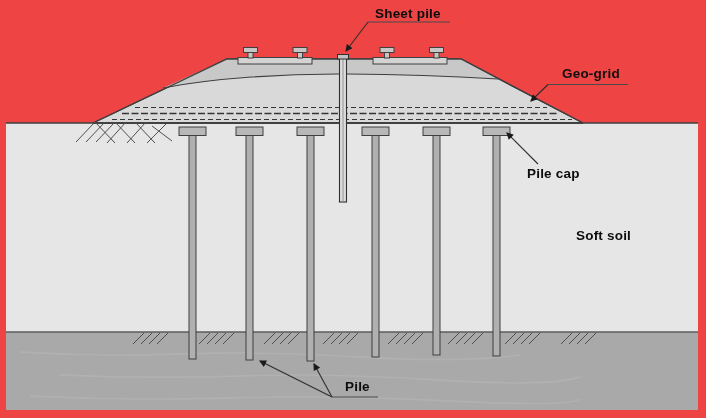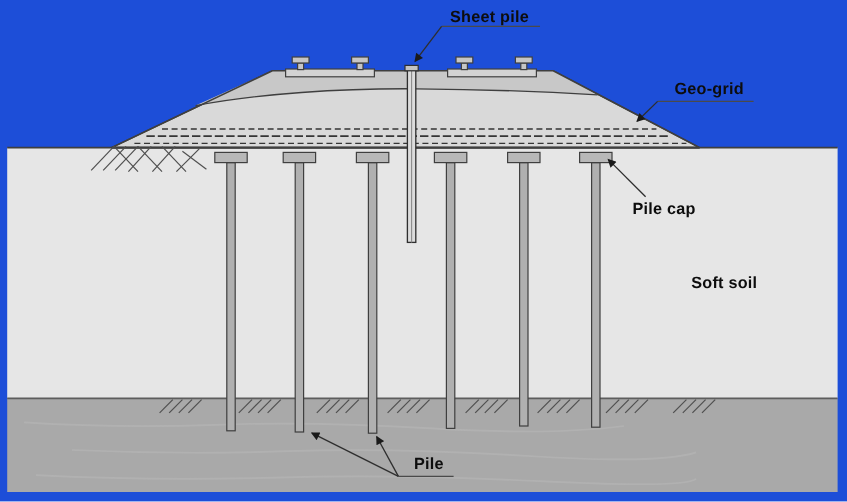--- a/index.html
+++ b/index.html
@@ -1,16 +1,16 @@
 <!DOCTYPE html>
 <html><head>
 <meta charset="utf-8">
 <style>
   html,body{margin:0;padding:0;background:#ffffff;}
-  .stage{position:relative;width:706px;height:418px;background:#1d4ed8;overflow:hidden;
+  .stage{position:relative;width:706px;height:418px;background:#ef4444;overflow:hidden;
          font-family:"Liberation Sans",sans-serif;}
   svg{display:block;}
   .lbl{font-family:"Liberation Sans","DejaVu Sans",sans-serif;
        font-weight:bold;font-size:13.5px;fill:#0d0d0d;letter-spacing:0.2px;}
   .leader{stroke:#2e2e2e;stroke-width:1.1;fill:none;}
   .underline{stroke:#4a4a4a;stroke-width:1.1;}
   .outline{stroke:#3f3f3f;fill:none;}
   .hatch{stroke:#4f4f4f;stroke-width:1;}
   .geogrid{stroke:#353535;fill:none;}
 </style>

